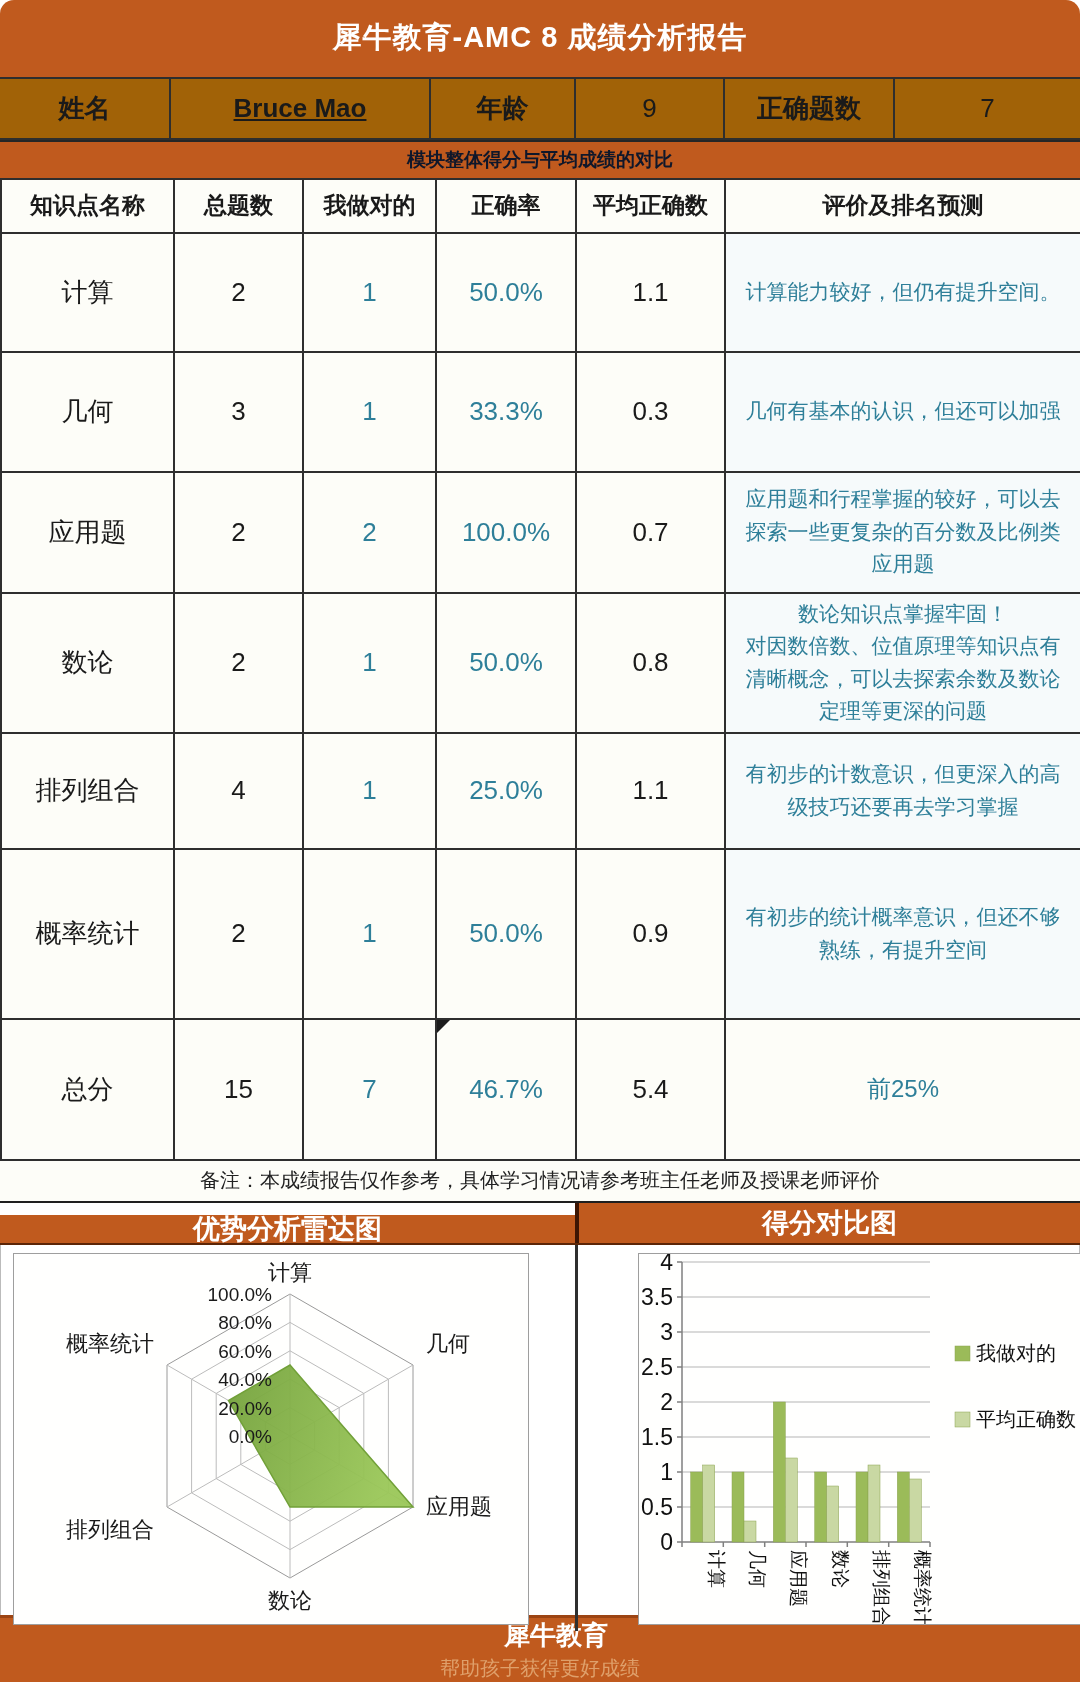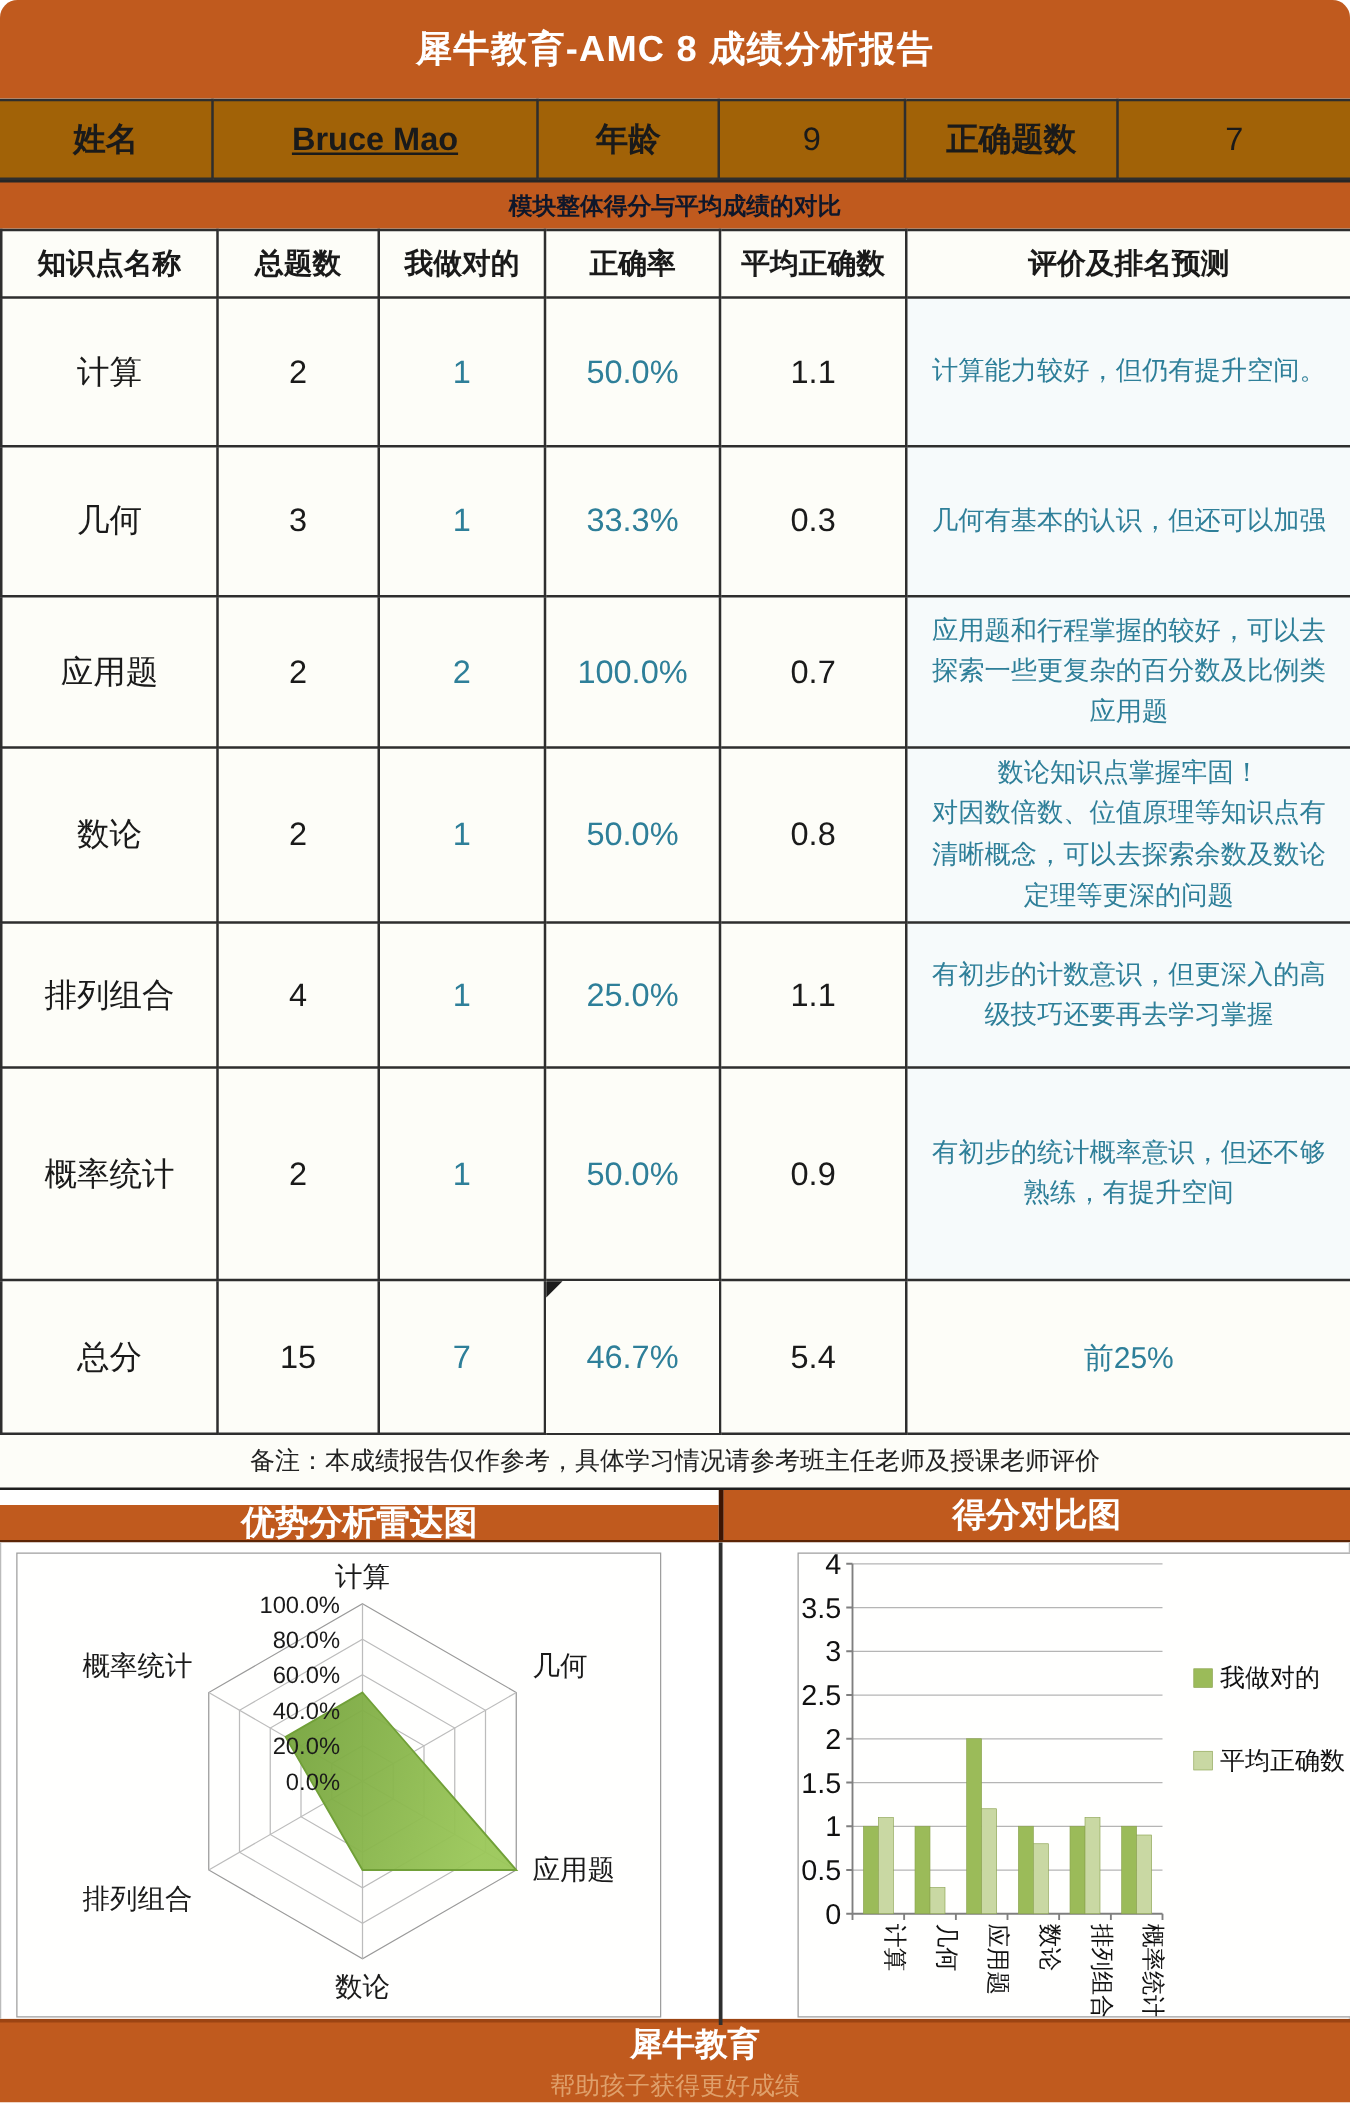--- a/index.html
+++ b/index.html
@@ -169,21 +169,21 @@
         <td class="comment">有初步的计数意识，但更深入的高级技巧还要再去学习掌握</td>
       </tr>
       <tr style="height:170px">
         <td class="kname">概率统计</td>
         <td class="num">2</td>
         <td class="teal">1</td>
         <td class="teal">50.0%</td>
         <td class="num">0.9</td>
         <td class="comment">有初步的统计概率意识，但还不够熟练，有提升空间</td>
       </tr>
-      <tr style="height:123px">
+      <tr style="height:141px">
         <td class="kname">总分</td>
         <td class="num">15</td>
         <td class="teal">7</td>
         <td class="teal rate-total">46.7%</td>
         <td class="num">5.4</td>
         <td class="teal" style="font-size:24px">前25%</td>
       </tr>
     </tbody>
   </table>
 

